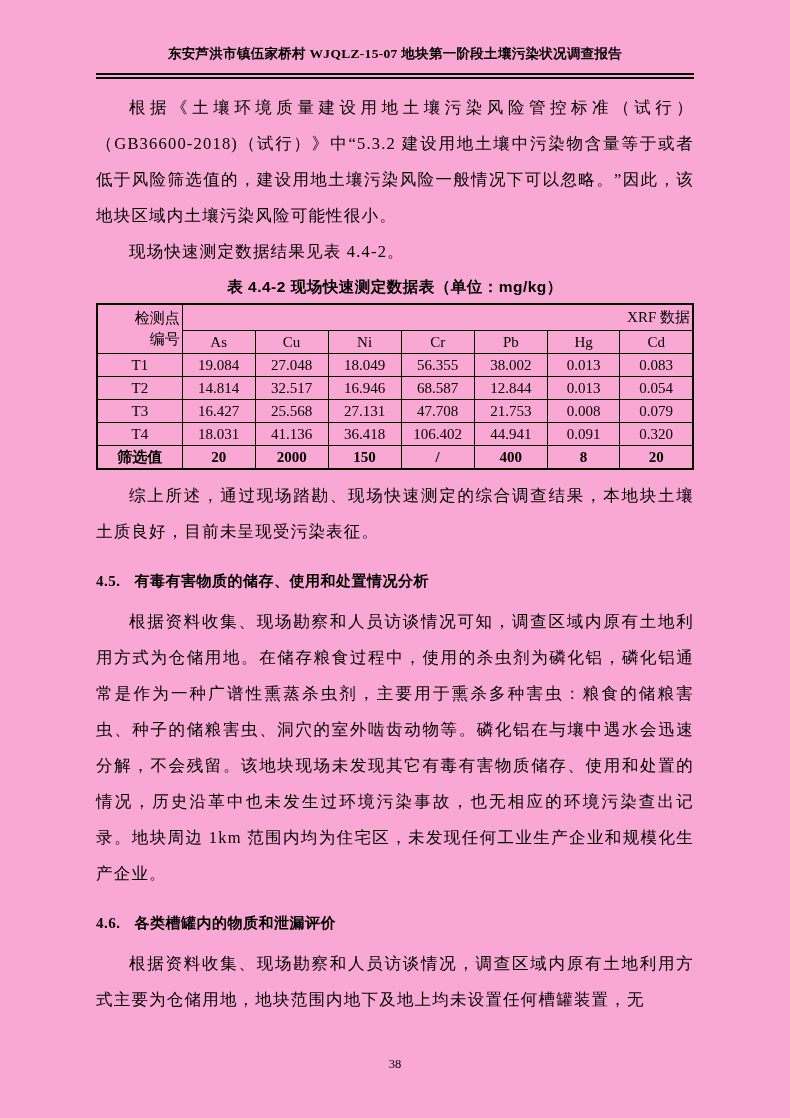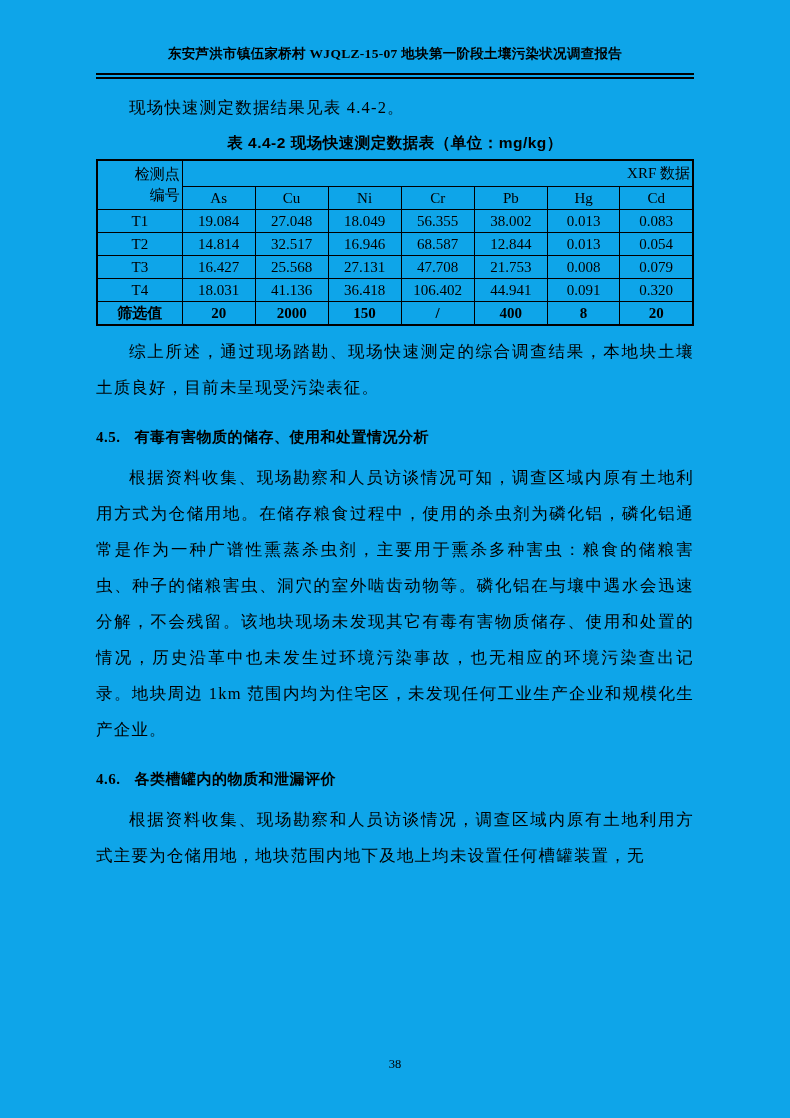--- a/index.html
+++ b/index.html
@@ -1,20 +1,20 @@
 <!DOCTYPE html>
 <html><head>
 <meta charset="utf-8">
 <style>
   html, body { margin: 0; padding: 0; background: #ffffff; }
   .page {
     position: relative;
     width: 790px;
     height: 1118px;
-    background: #0ea5e9;
+    background: #f9a8d4;
     color: #000000;
     font-family: "Liberation Serif", "DejaVu Serif", serif;
     overflow: hidden;
   }
   .header {
     position: absolute;
     top: 44px;
     left: 96px;
     right: 96px;
   }
@@ -97,20 +97,21 @@
 
 <div class="page">
 
   <div class="header">
     <div class="header-title">东安芦洪市镇伍家桥村 WJQLZ-15-07 地块第一阶段土壤污染状况调查报告</div>
     <div class="header-rule"></div>
   </div>
 
   <div class="content">
 
+    <p class="body-text">根据《土壤环境质量建设用地土壤污染风险管控标准（试行）（GB36600-2018)（试行）》中“5.3.2 建设用地土壤中污染物含量等于或者低于风险筛选值的，建设用地土壤污染风险一般情况下可以忽略。”因此，该地块区域内土壤污染风险可能性很小。</p>
     <p class="body-text">现场快速测定数据结果见表 4.4-2。</p>
 
     <div class="table-caption">表 4.4-2 现场快速测定数据表（单位：mg/kg）</div>
 
     <table class="data-table">
       <colgroup>
         <col style="width:14.3%">
         <col style="width:12.24%">
           <col style="width:12.24%">
           <col style="width:12.24%">

